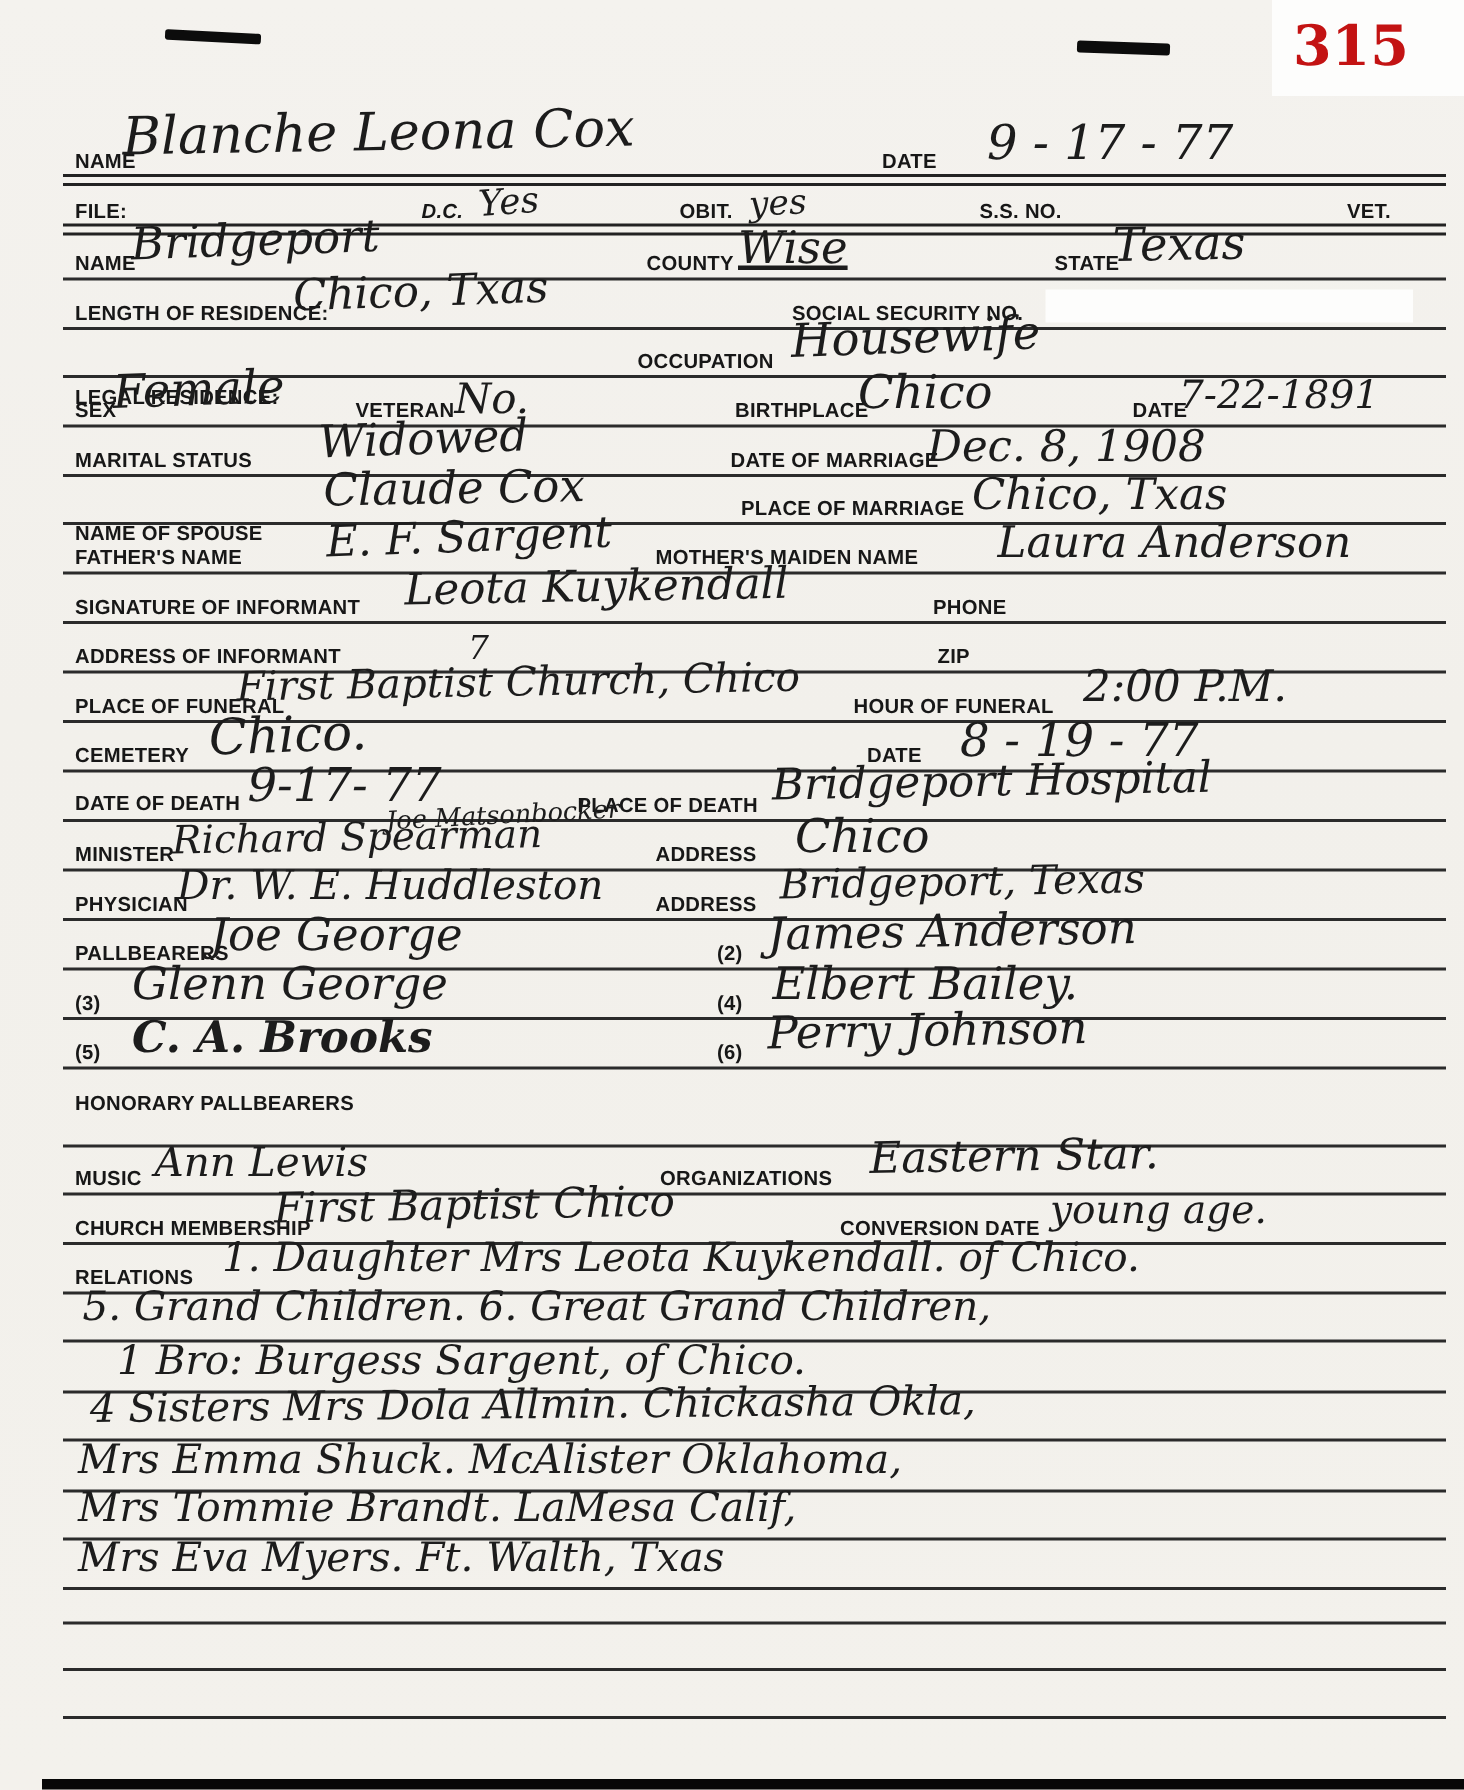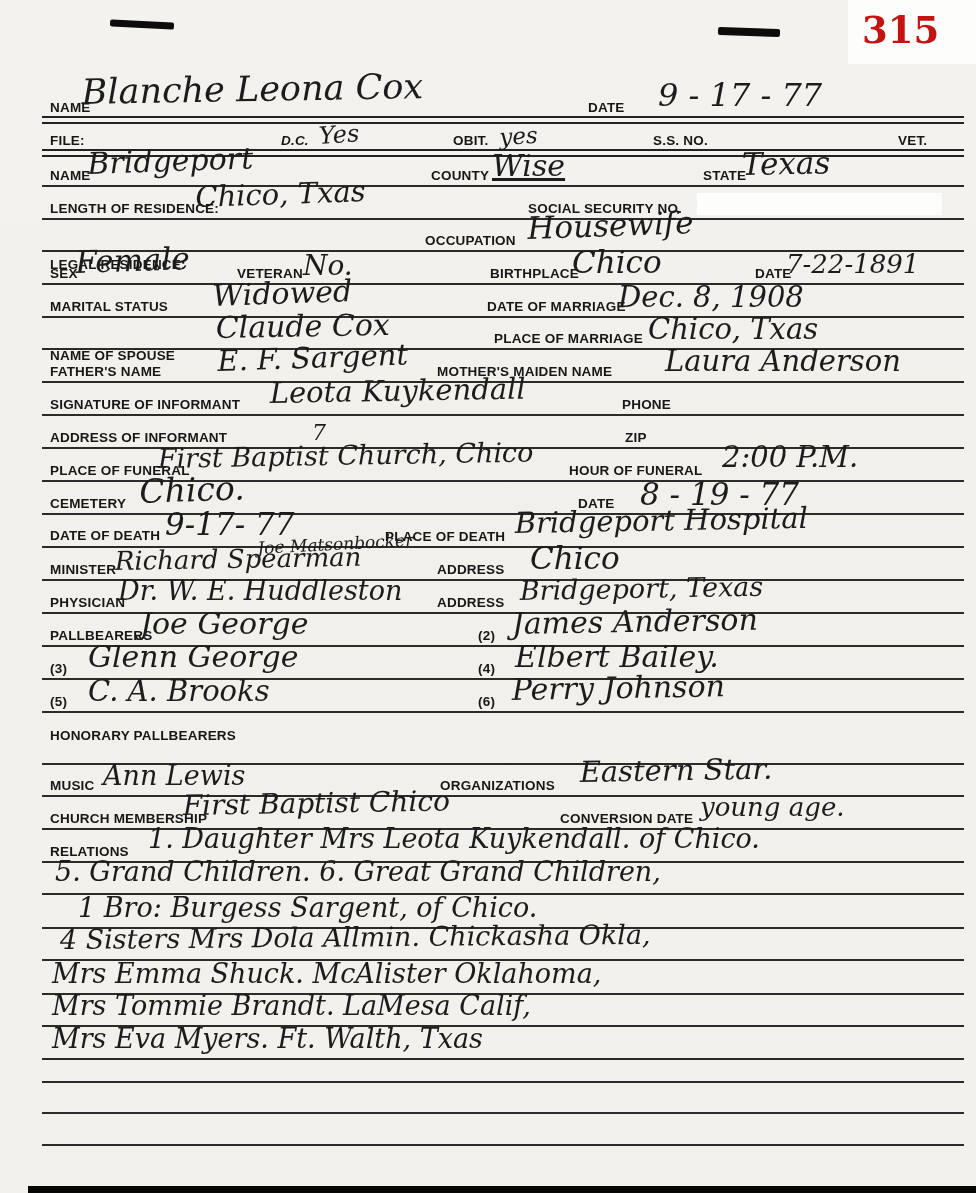--- a/index.html
+++ b/index.html
@@ -139,21 +139,21 @@
   <span class="hw" style="left:512px;top:606px;font-size:30px;transform:rotate(-1deg);">James  Anderson</span>
 
   <div class="rule" style="left:42px;top:678px;width:922px;"></div>
   <span class="lbl" style="left:50px;top:661px;">(3)</span>
   <span class="hw" style="left:88px;top:639px;font-size:30px;">Glenn  George</span>
   <span class="lbl" style="left:478px;top:661px;">(4)</span>
   <span class="hw" style="left:515px;top:639px;font-size:30px;">Elbert  Bailey.</span>
 
   <div class="rule" style="left:42px;top:711px;width:922px;"></div>
   <span class="lbl" style="left:50px;top:694px;">(5)</span>
-  <span class="hw" style="left:88px;top:674px;font-size:29px;">C. A. Brooks</span>
+  <span class="hw" style="left:88px;top:674px;font-size:29px;font-weight:bold;">C. A. Brooks</span>
   <span class="lbl" style="left:478px;top:694px;">(6)</span>
   <span class="hw" style="left:512px;top:672px;font-size:30px;transform:rotate(-1deg);">Perry Johnson</span>
 
   <span class="lbl" style="left:50px;top:728px;">HONORARY PALLBEARERS</span>
   <div class="rule" style="left:42px;top:763px;width:922px;"></div>
 
   <div class="rule" style="left:42px;top:795px;width:922px;"></div>
   <span class="lbl" style="left:50px;top:778px;">MUSIC</span>
   <span class="hw" style="left:103px;top:760px;font-size:27px;">Ann  Lewis</span>
   <span class="lbl" style="left:440px;top:778px;">ORGANIZATIONS</span>

